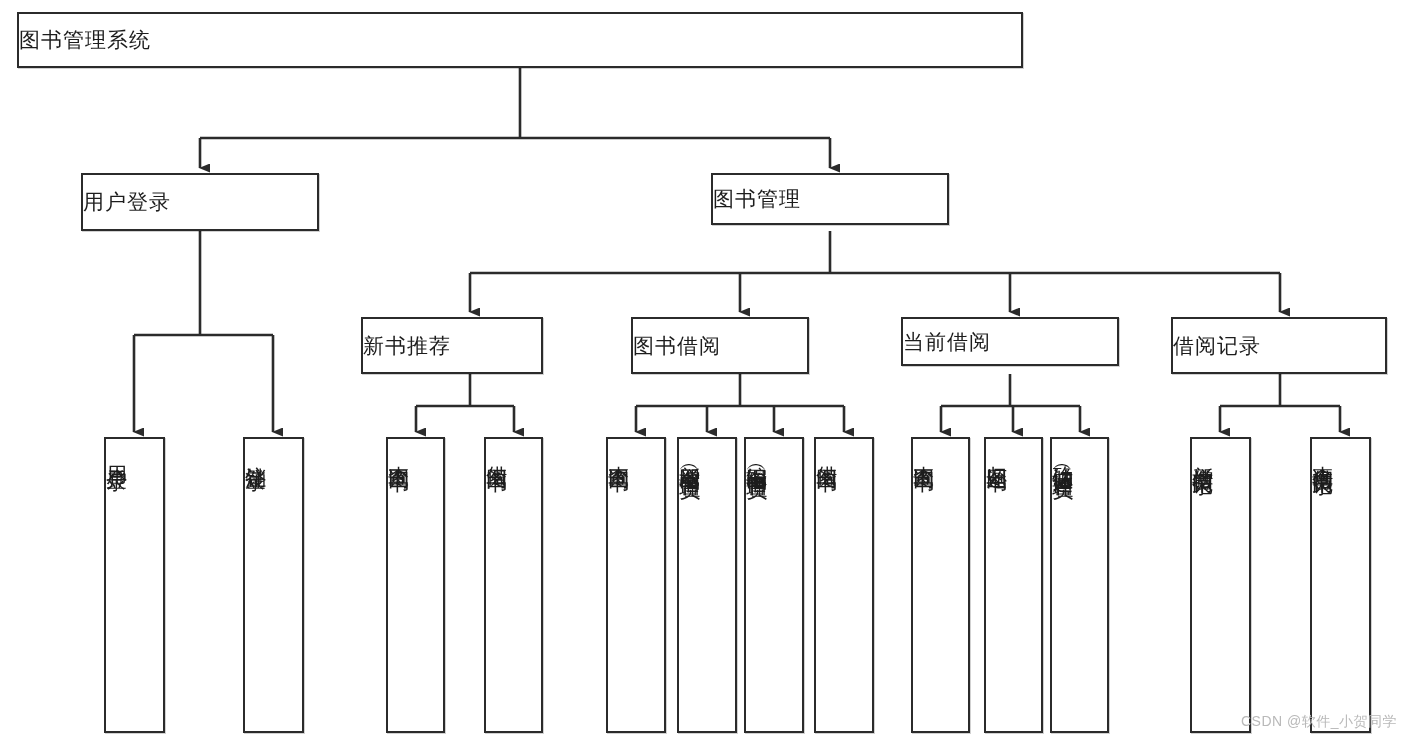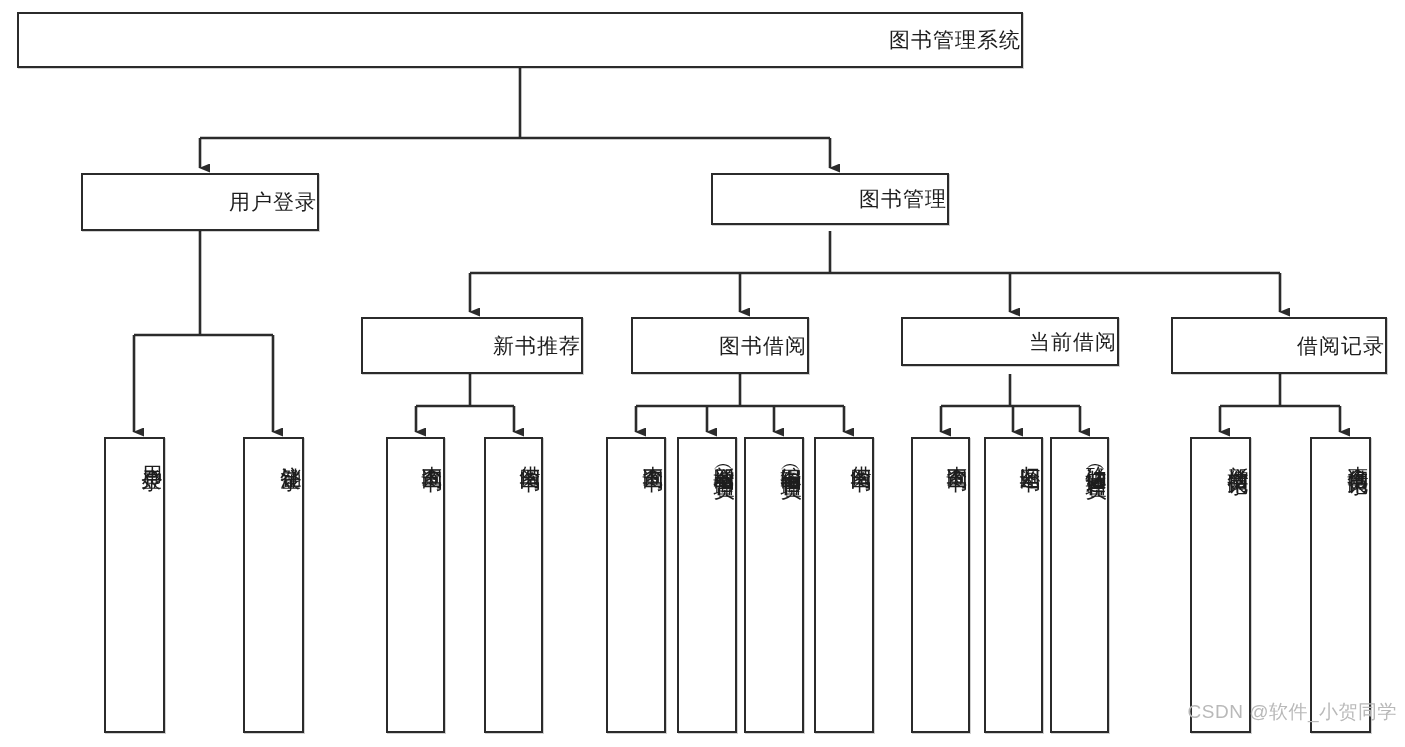--- a/index.html
+++ b/index.html
@@ -25,21 +25,21 @@
     height: 747px;
   }
   .node {
     position: absolute;
     box-sizing: border-box;
     background: #ffffff;
     border: 2px solid #a3a3a3;
     box-shadow: 1px 1px 0 rgba(0,0,0,0.18);
     display: flex;
     align-items: center;
-    justify-content: flex-end;
+    justify-content: flex-start;
     color: #1d1d1d;
     z-index: 2;
   }
   .node.horizontal {
     font-size: 21px;
     letter-spacing: 1px;
   }
   .node.vertical {
     font-size: 21px;
     align-items: flex-start;
@@ -48,22 +48,22 @@
   .node.vertical .vlabel {
     writing-mode: vertical-rl;
     text-orientation: upright;
     line-height: 1.04;
     letter-spacing: 2px;
     white-space: nowrap;
   }
   .watermark {
     position: absolute;
     right: 8px;
-    bottom: 22px;
-    font-size: 19px;
+    bottom: 16px;
+    font-size: 14px;
     color: #b9b9b9;
     z-index: 5;
     white-space: nowrap;
     letter-spacing: 0.5px;
   }
 </style>
 </head>
 <body>
 
 <div id="diagram-canvas">
@@ -134,21 +134,21 @@
     <span>图书管理系统</span>
   </div>
 
   <div class="node horizontal" style="left: 81px; top: 173px; width: 238px; height: 58px; border-color: rgb(43, 43, 43); background: rgb(255, 255, 255); color: rgb(29, 29, 29);">
     <span>用户登录</span>
   </div>
   <div class="node horizontal" style="left: 711px; top: 173px; width: 238px; height: 52px; border-color: rgb(43, 43, 43); background: rgb(255, 255, 255); color: rgb(29, 29, 29);">
     <span>图书管理</span>
   </div>
 
-  <div class="node horizontal" style="left: 361px; top: 317px; width: 222px; height: 57px; border-color: rgb(43, 43, 43); background: rgb(255, 255, 255); color: rgb(29, 29, 29);">
+  <div class="node horizontal" style="left: 361px; top: 317px; width: 182px; height: 57px; border-color: rgb(43, 43, 43); background: rgb(255, 255, 255); color: rgb(29, 29, 29);">
     <span>新书推荐</span>
   </div>
   <div class="node horizontal" style="left: 631px; top: 317px; width: 178px; height: 57px; border-color: rgb(43, 43, 43); background: rgb(255, 255, 255); color: rgb(29, 29, 29);">
     <span>图书借阅</span>
   </div>
   <div class="node horizontal" style="left: 901px; top: 317px; width: 218px; height: 49px; border-color: rgb(43, 43, 43); background: rgb(255, 255, 255); color: rgb(29, 29, 29);">
     <span>当前借阅</span>
   </div>
   <div class="node horizontal" style="left: 1171px; top: 317px; width: 216px; height: 57px; border-color: rgb(43, 43, 43); background: rgb(255, 255, 255); color: rgb(29, 29, 29);">
     <span>借阅记录</span>

